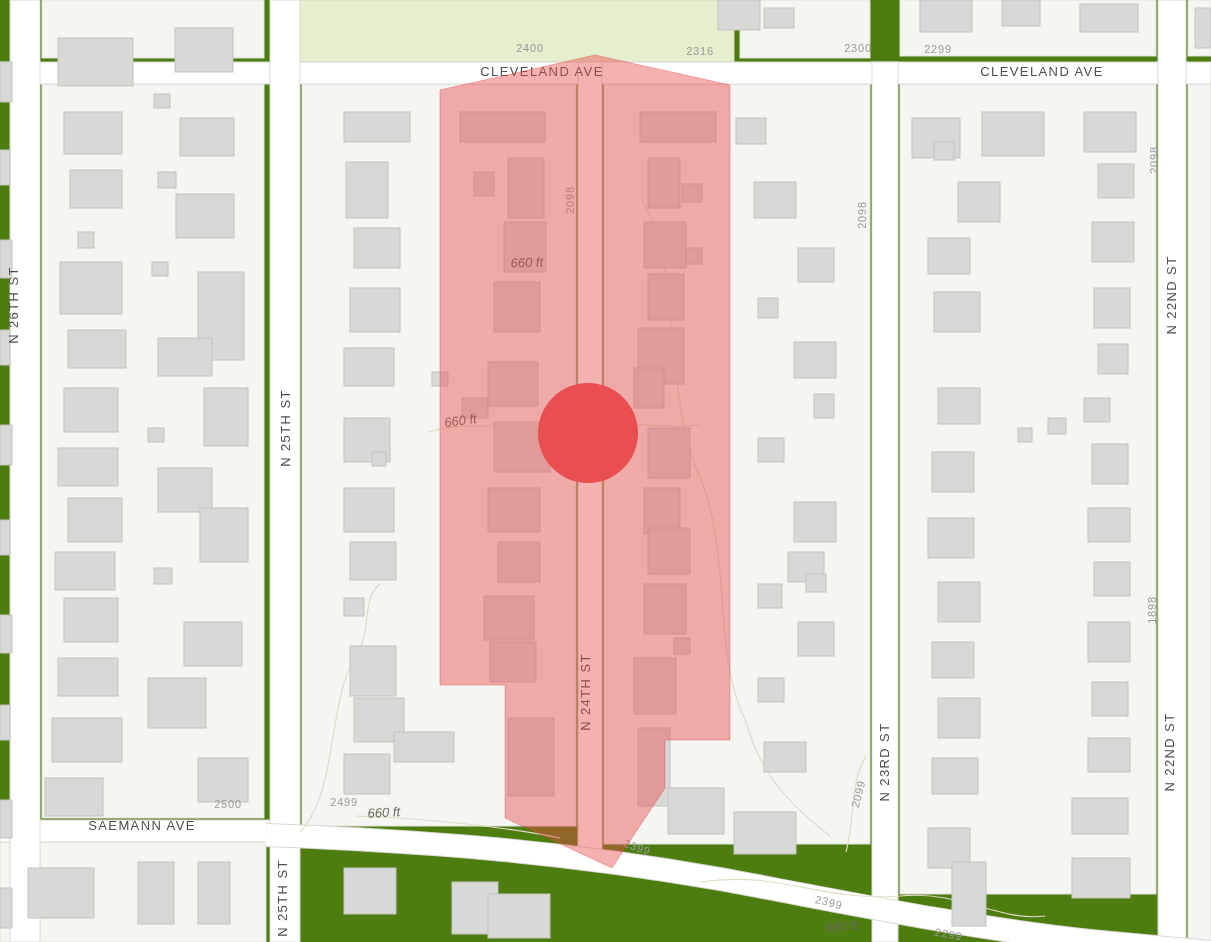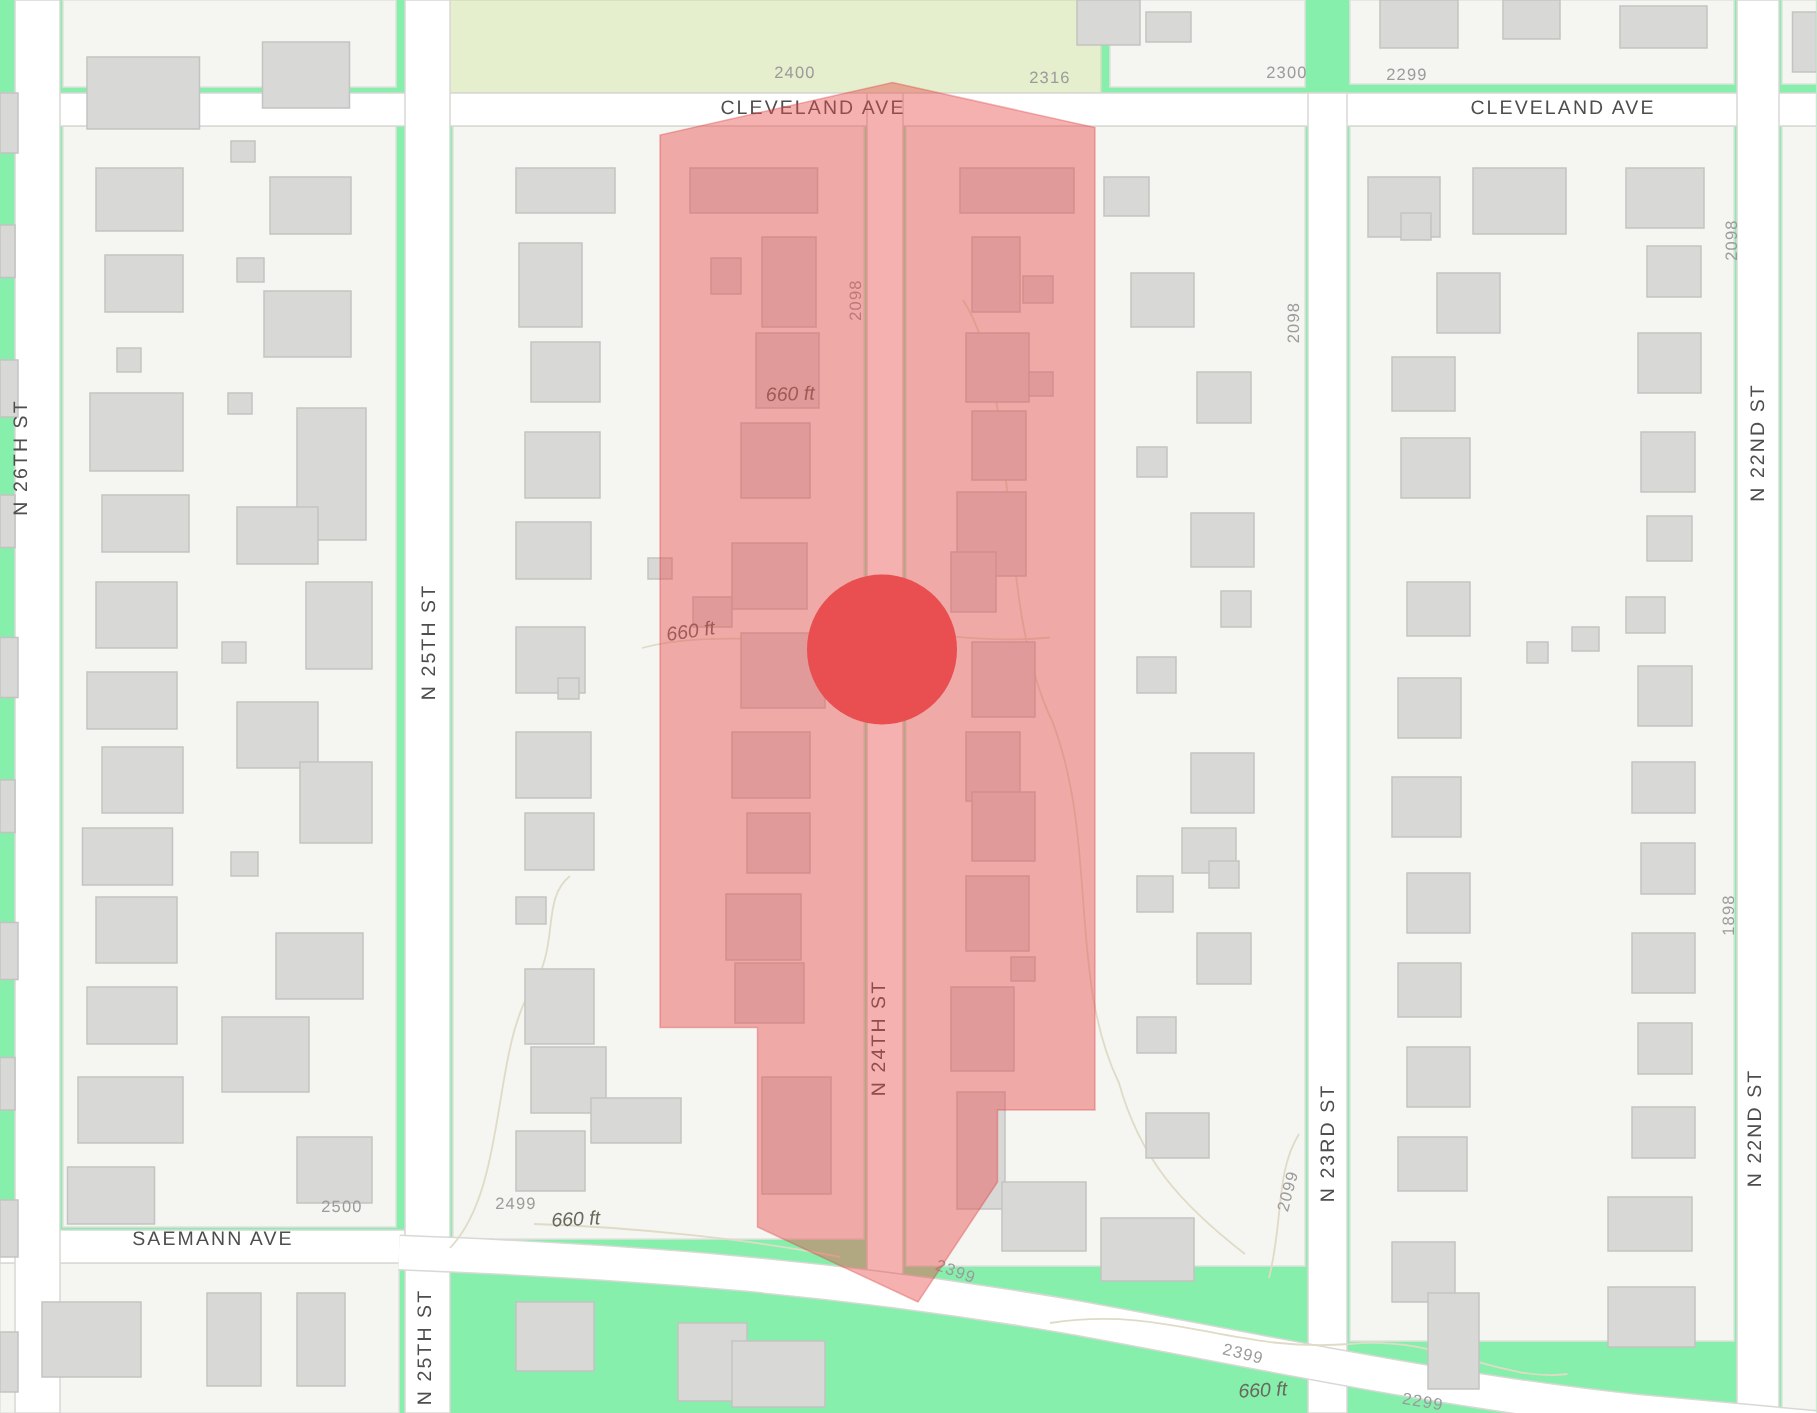--- a/index.html
+++ b/index.html
@@ -1,17 +1,17 @@
 <!DOCTYPE html>
 <html><head>
 <meta charset="utf-8">
 <style>
   html,body{margin:0;padding:0;}
   body{font-family:"Liberation Sans",sans-serif;background:#f9f9f6;}
-  #map-wrap{position:relative;width:1211px;height:942px;overflow:hidden;background:#86efac;}
+  #map-wrap{position:relative;width:1211px;height:942px;overflow:hidden;background:#4d7c0f;}
   svg{display:block;}
   text{font-family:"Liberation Sans",sans-serif;}
   .lbl-street{font-size:13px;fill:#4e4e4e;letter-spacing:1.4px;}
   .lbl-num{font-size:11px;fill:#9b9b9b;letter-spacing:0.8px;}
   .lbl-contour{font-size:13px;font-style:italic;fill:#68685c;}
 </style>
 </head>
 <body>
 
 <div id="map-wrap">

